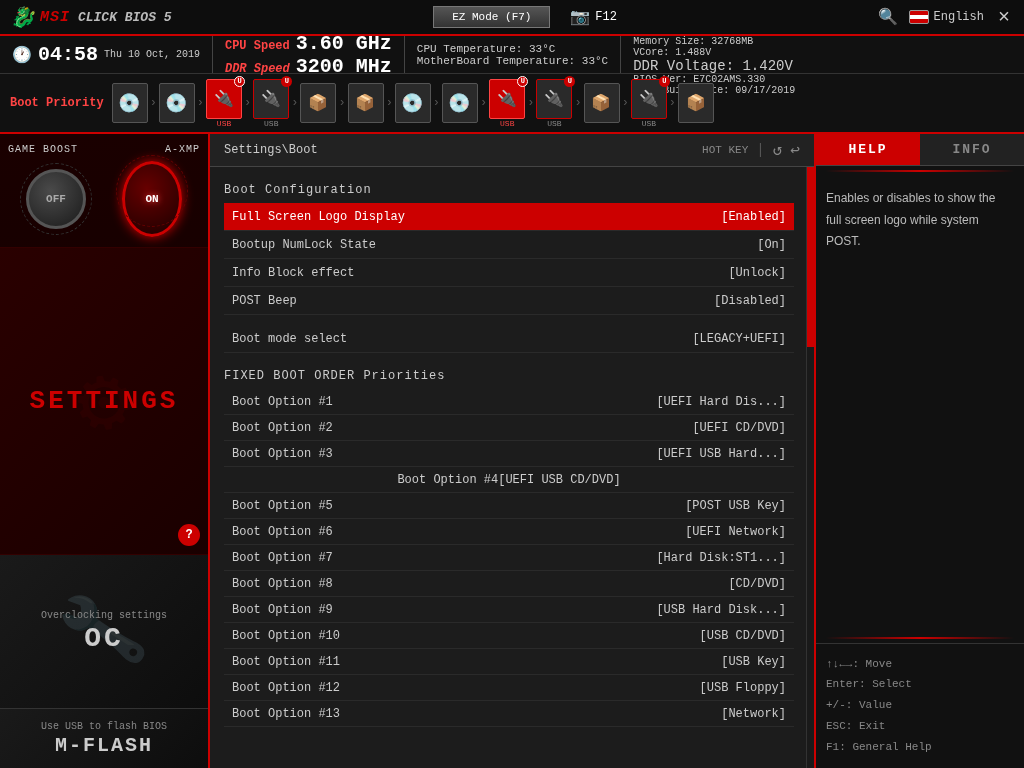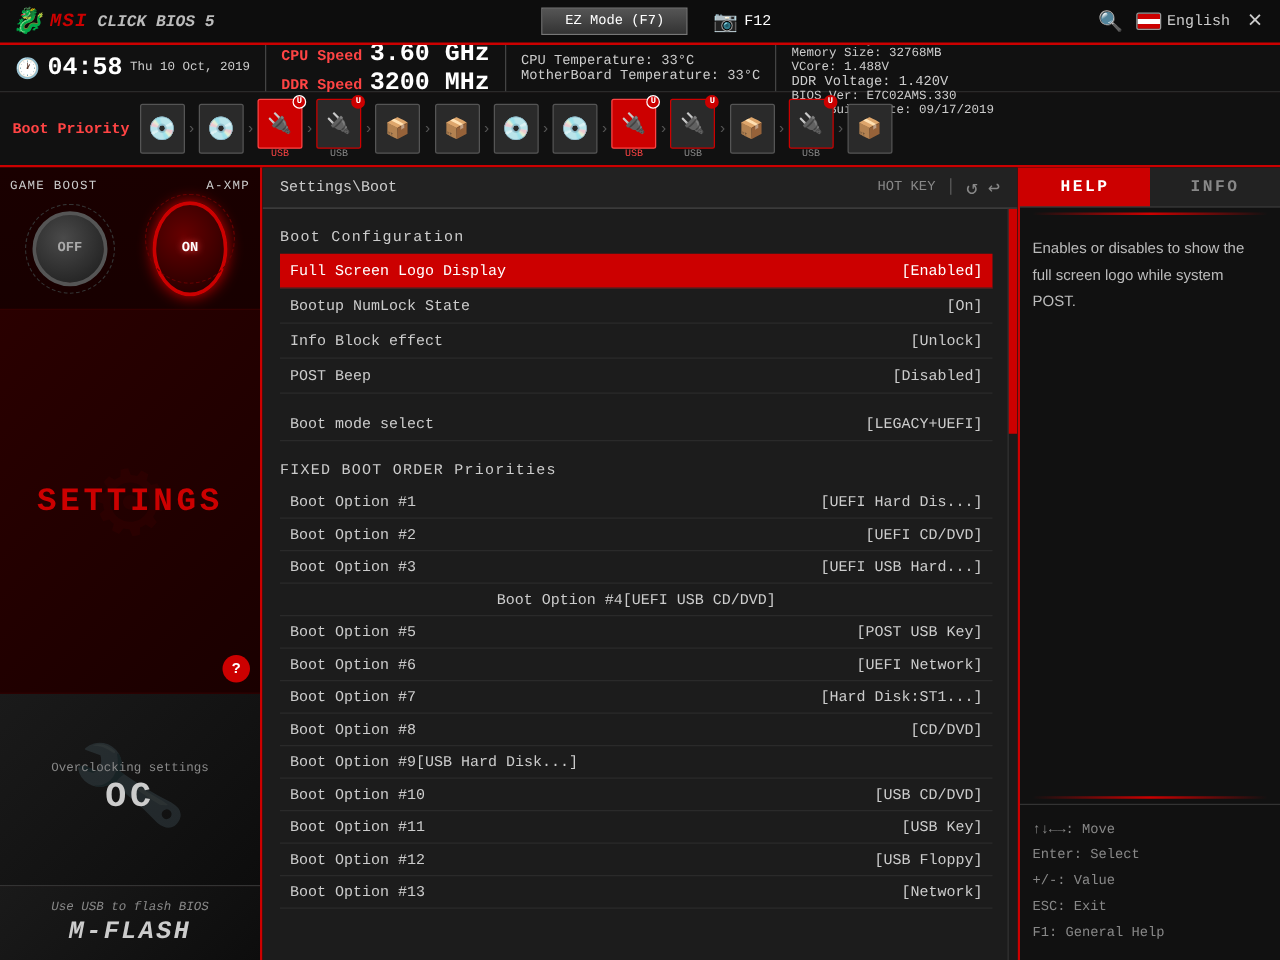--- a/index.html
+++ b/index.html
@@ -194,36 +194,36 @@
     <span style="color:#fff;font-size:20px;font-weight:bold;">04:58</span>
     <span style="color:#ccc;font-size:10px;">Thu 10 Oct, 2019</span>
   </div>
 
   <div style="padding:3px 12px;border-right:1px solid #444;display:flex;flex-direction:column;justify-content:center;min-width:190px;">
     <div style="display:flex;align-items:baseline;gap:6px;">
       <span style="color:#ff4444;font-size:12px;font-weight:bold;">CPU Speed</span>
       <span style="color:#fff;font-size:20px;font-weight:bold;">3.60 GHz</span>
     </div>
     <div style="display:flex;align-items:baseline;gap:6px;">
-      <span style="color:#ff4444;font-size:12px;font-weight:bold;">DDR Speed</span>
+      <span style="color:#ff4444;font-size:12px;font-weight:bold;font-style:italic;">DDR Speed</span>
       <span style="color:#fff;font-size:20px;font-weight:bold;">3200 MHz</span>
     </div>
   </div>
 
   <div style="padding:3px 12px;border-right:1px solid #444;display:flex;flex-direction:column;justify-content:center;min-width:170px;">
     <span style="font-size:11px;color:#ccc;">CPU Temperature: 33°C</span>
     <span style="font-size:11px;color:#ccc;">MotherBoard Temperature: 33°C</span>
   </div>
 
   <div style="padding:3px 12px;display:flex;flex-direction:column;justify-content:center;">
     <span style="font-size:10px;color:#ccc;">MB: B450 TOMAHAWK MAX (MS-7C02)</span>
     <span style="font-size:10px;color:#ccc;">CPU: AMD Ryzen 7 3700X 8-Core Processor</span>
     <span style="font-size:10px;color:#ccc;">Memory Size: 32768MB</span>
     <span style="font-size:10px;color:#ccc;">VCore: 1.488V</span>
-    <span style="font-size:11px;color:#ccc;">DDR Voltage: 1.420V</span>
+    <span style="font-size:14px;color:#ccc;">DDR Voltage: 1.420V</span>
     <span style="font-size:10px;color:#ccc;">BIOS Ver: E7C02AMS.330</span>
     <span style="font-size:10px;color:#ccc;">BIOS Build Date: 09/17/2019</span>
   </div>
 </div>
 
 <div id="boot-priority-bar" style="background:#111;height:60px;display:flex;align-items:center;padding:0 10px;gap:0;border-bottom:2px solid #cc0000;overflow:hidden;">
   <span style="color:#ff4444;font-size:12px;font-weight:bold;margin-right:8px;white-space:nowrap;">Boot Priority</span>
 
   <div style="display:flex;flex-direction:column;align-items:center;">
     <div style="width:36px;height:40px;background:#2a2a2a;border:1px solid #555;border-radius:2px;display:flex;align-items:center;justify-content:center;font-size:18px;">💿</div>
@@ -330,21 +330,21 @@
       <span style="color:#cc0000;font-size:26px;font-weight:bold;letter-spacing:3px;z-index:1;">SETTINGS</span>
       <div style="position:absolute;bottom:8px;right:8px;width:22px;height:22px;background:#cc0000;color:#fff;border-radius:50%;display:flex;align-items:center;justify-content:center;font-size:12px;font-weight:bold;cursor:pointer;z-index:2;">?</div>
     </div>
 
     <div style="flex:1;display:flex;flex-direction:column;align-items:center;justify-content:center;position:relative;cursor:pointer;background:linear-gradient(135deg,#1a1a1a,#0d0d0d);border-top:1px solid #330000;min-height:120px;">
       <div style="position:absolute;font-size:70px;color:rgba(50,50,50,0.15);font-weight:bold;transform:rotate(-10deg);pointer-events:none;">🔧</div>
       <span style="font-size:10px;color:#888;position:relative;z-index:1;margin-bottom:2px;">Overclocking settings</span>
       <span style="color:#ccc;font-size:28px;font-weight:bold;letter-spacing:3px;position:relative;z-index:1;">OC</span>
     </div>
 
-    <div style="display:flex;flex-direction:column;align-items:center;justify-content:center;cursor:pointer;background:linear-gradient(135deg,#1a1a1a,#0d0d0d);border-top:1px solid #333;min-height:60px;padding:8px;font-style:italic;">
+    <div style="display:flex;flex-direction:column;align-items:center;justify-content:center;cursor:pointer;background:linear-gradient(135deg,#1a1a1a,#0d0d0d);border-top:1px solid #333;min-height:60px;padding:8px;">
       <span style="font-size:10px;color:#888;margin-bottom:2px;">Use USB to flash BIOS</span>
       <span style="color:#ccc;font-size:20px;font-weight:bold;letter-spacing:2px;">M-FLASH</span>
     </div>
   </div>
 
   <div id="center-content" style="flex:1;background:#1c1c1c;display:flex;flex-direction:column;overflow:hidden;position:relative;">
 
     <div style="display:flex;align-items:center;justify-content:space-between;padding:6px 14px;background:#222;border-bottom:1px solid #444;">
       <span style="color:#ccc;font-size:12px;font-family:'Courier New',monospace;">Settings\Boot</span>
       <div style="display:flex;align-items:center;gap:8px;">
@@ -417,21 +417,21 @@
             <span style="color: rgb(204, 204, 204); font-size: 12px; font-family: &quot;Courier New&quot;, monospace;">[UEFI Network]</span>
           </div>
           <div style="display: flex; align-items: center; justify-content: space-between; padding: 5px 8px; cursor: pointer; border-bottom: 1px solid rgb(42, 42, 42); min-height: 26px;">
             <span style="color: rgb(204, 204, 204); font-size: 12px; font-family: &quot;Courier New&quot;, monospace;">Boot Option #7</span>
             <span style="color: rgb(204, 204, 204); font-size: 12px; font-family: &quot;Courier New&quot;, monospace;">[Hard Disk:ST1...]</span>
           </div>
           <div style="display: flex; align-items: center; justify-content: space-between; padding: 5px 8px; cursor: pointer; border-bottom: 1px solid rgb(42, 42, 42); min-height: 26px;">
             <span style="color: rgb(204, 204, 204); font-size: 12px; font-family: &quot;Courier New&quot;, monospace;">Boot Option #8</span>
             <span style="color: rgb(204, 204, 204); font-size: 12px; font-family: &quot;Courier New&quot;, monospace;">[CD/DVD]</span>
           </div>
-          <div style="display: flex; align-items: center; justify-content: flex-start; padding: 5px 8px; cursor: pointer; border-bottom: 1px solid rgb(42, 42, 42); min-height: 26px;">
+          <div style="display: flex; align-items: center; justify-content: space-between; padding: 5px 8px; cursor: pointer; border-bottom: 1px solid rgb(42, 42, 42); min-height: 26px;">
             <span style="color: rgb(204, 204, 204); font-size: 12px; font-family: &quot;Courier New&quot;, monospace;">Boot Option #9</span>
             <span style="color: rgb(204, 204, 204); font-size: 12px; font-family: &quot;Courier New&quot;, monospace;">[USB Hard Disk...]</span>
           </div>
           <div style="display: flex; align-items: center; justify-content: space-between; padding: 5px 8px; cursor: pointer; border-bottom: 1px solid rgb(42, 42, 42); min-height: 26px;">
             <span style="color: rgb(204, 204, 204); font-size: 12px; font-family: &quot;Courier New&quot;, monospace;">Boot Option #10</span>
             <span style="color: rgb(204, 204, 204); font-size: 12px; font-family: &quot;Courier New&quot;, monospace;">[USB CD/DVD]</span>
           </div>
           <div style="display: flex; align-items: center; justify-content: space-between; padding: 5px 8px; cursor: pointer; border-bottom: 1px solid rgb(42, 42, 42); min-height: 26px;">
             <span style="color: rgb(204, 204, 204); font-size: 12px; font-family: &quot;Courier New&quot;, monospace;">Boot Option #11</span>
             <span style="color: rgb(204, 204, 204); font-size: 12px; font-family: &quot;Courier New&quot;, monospace;">[USB Key]</span>

